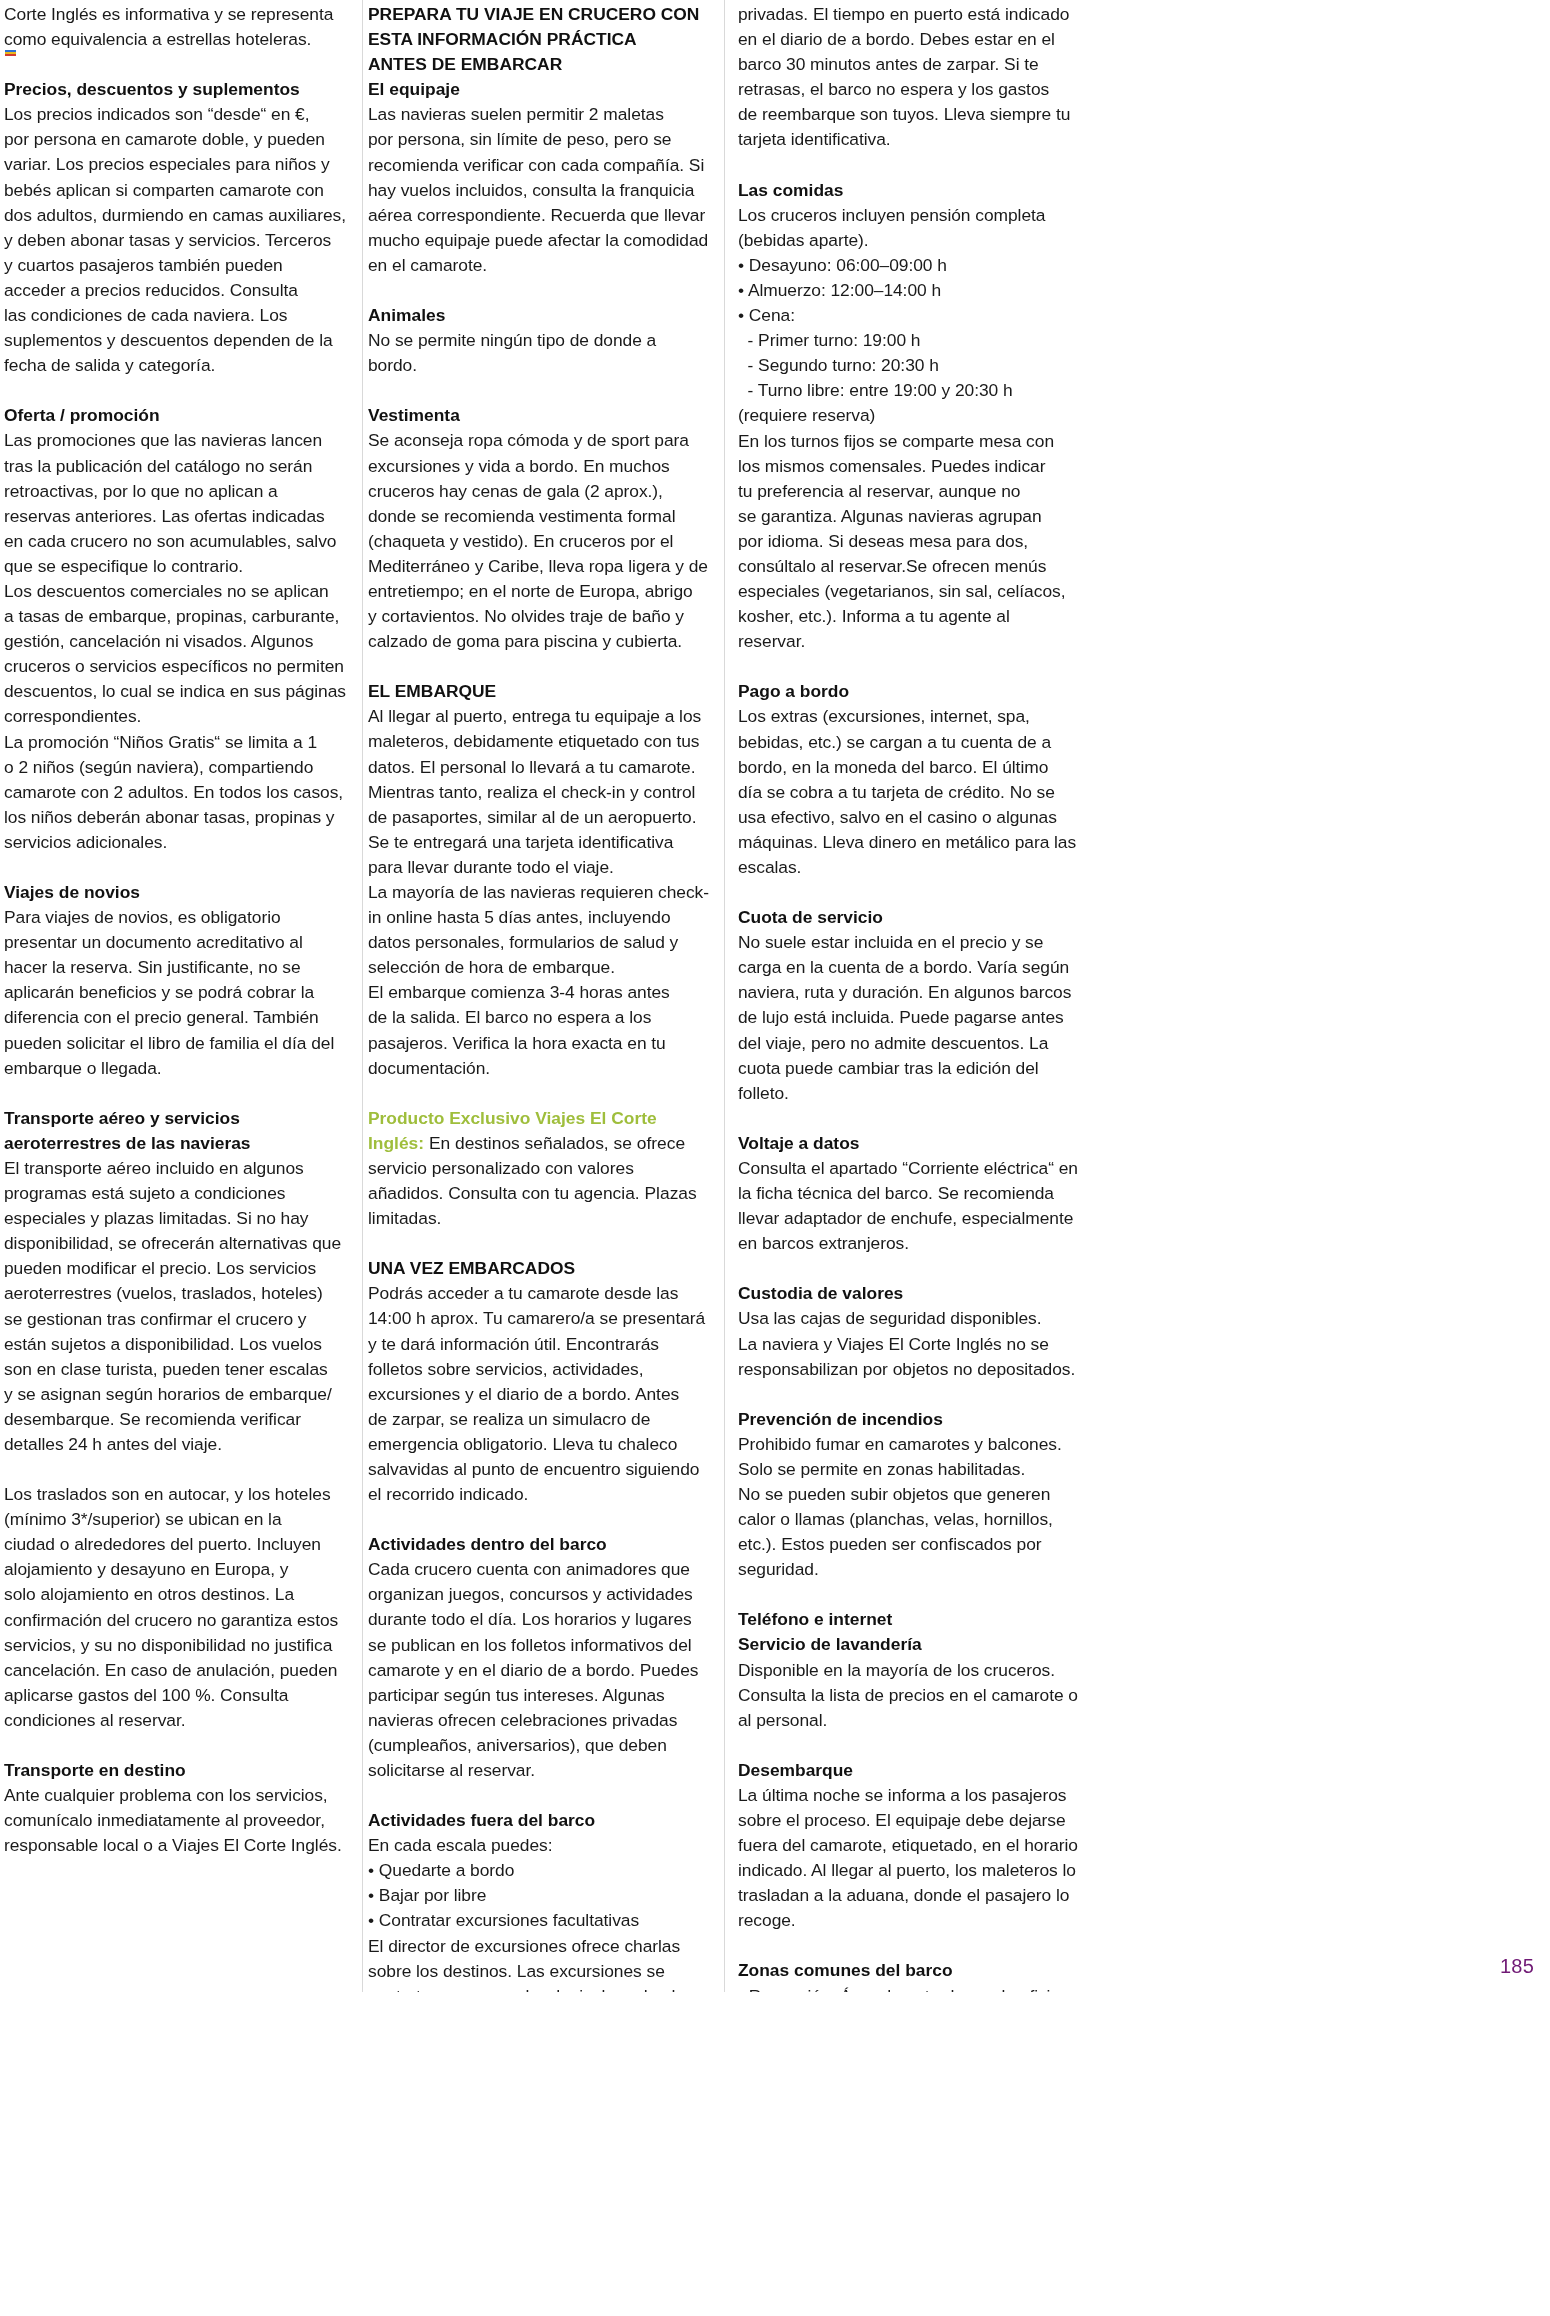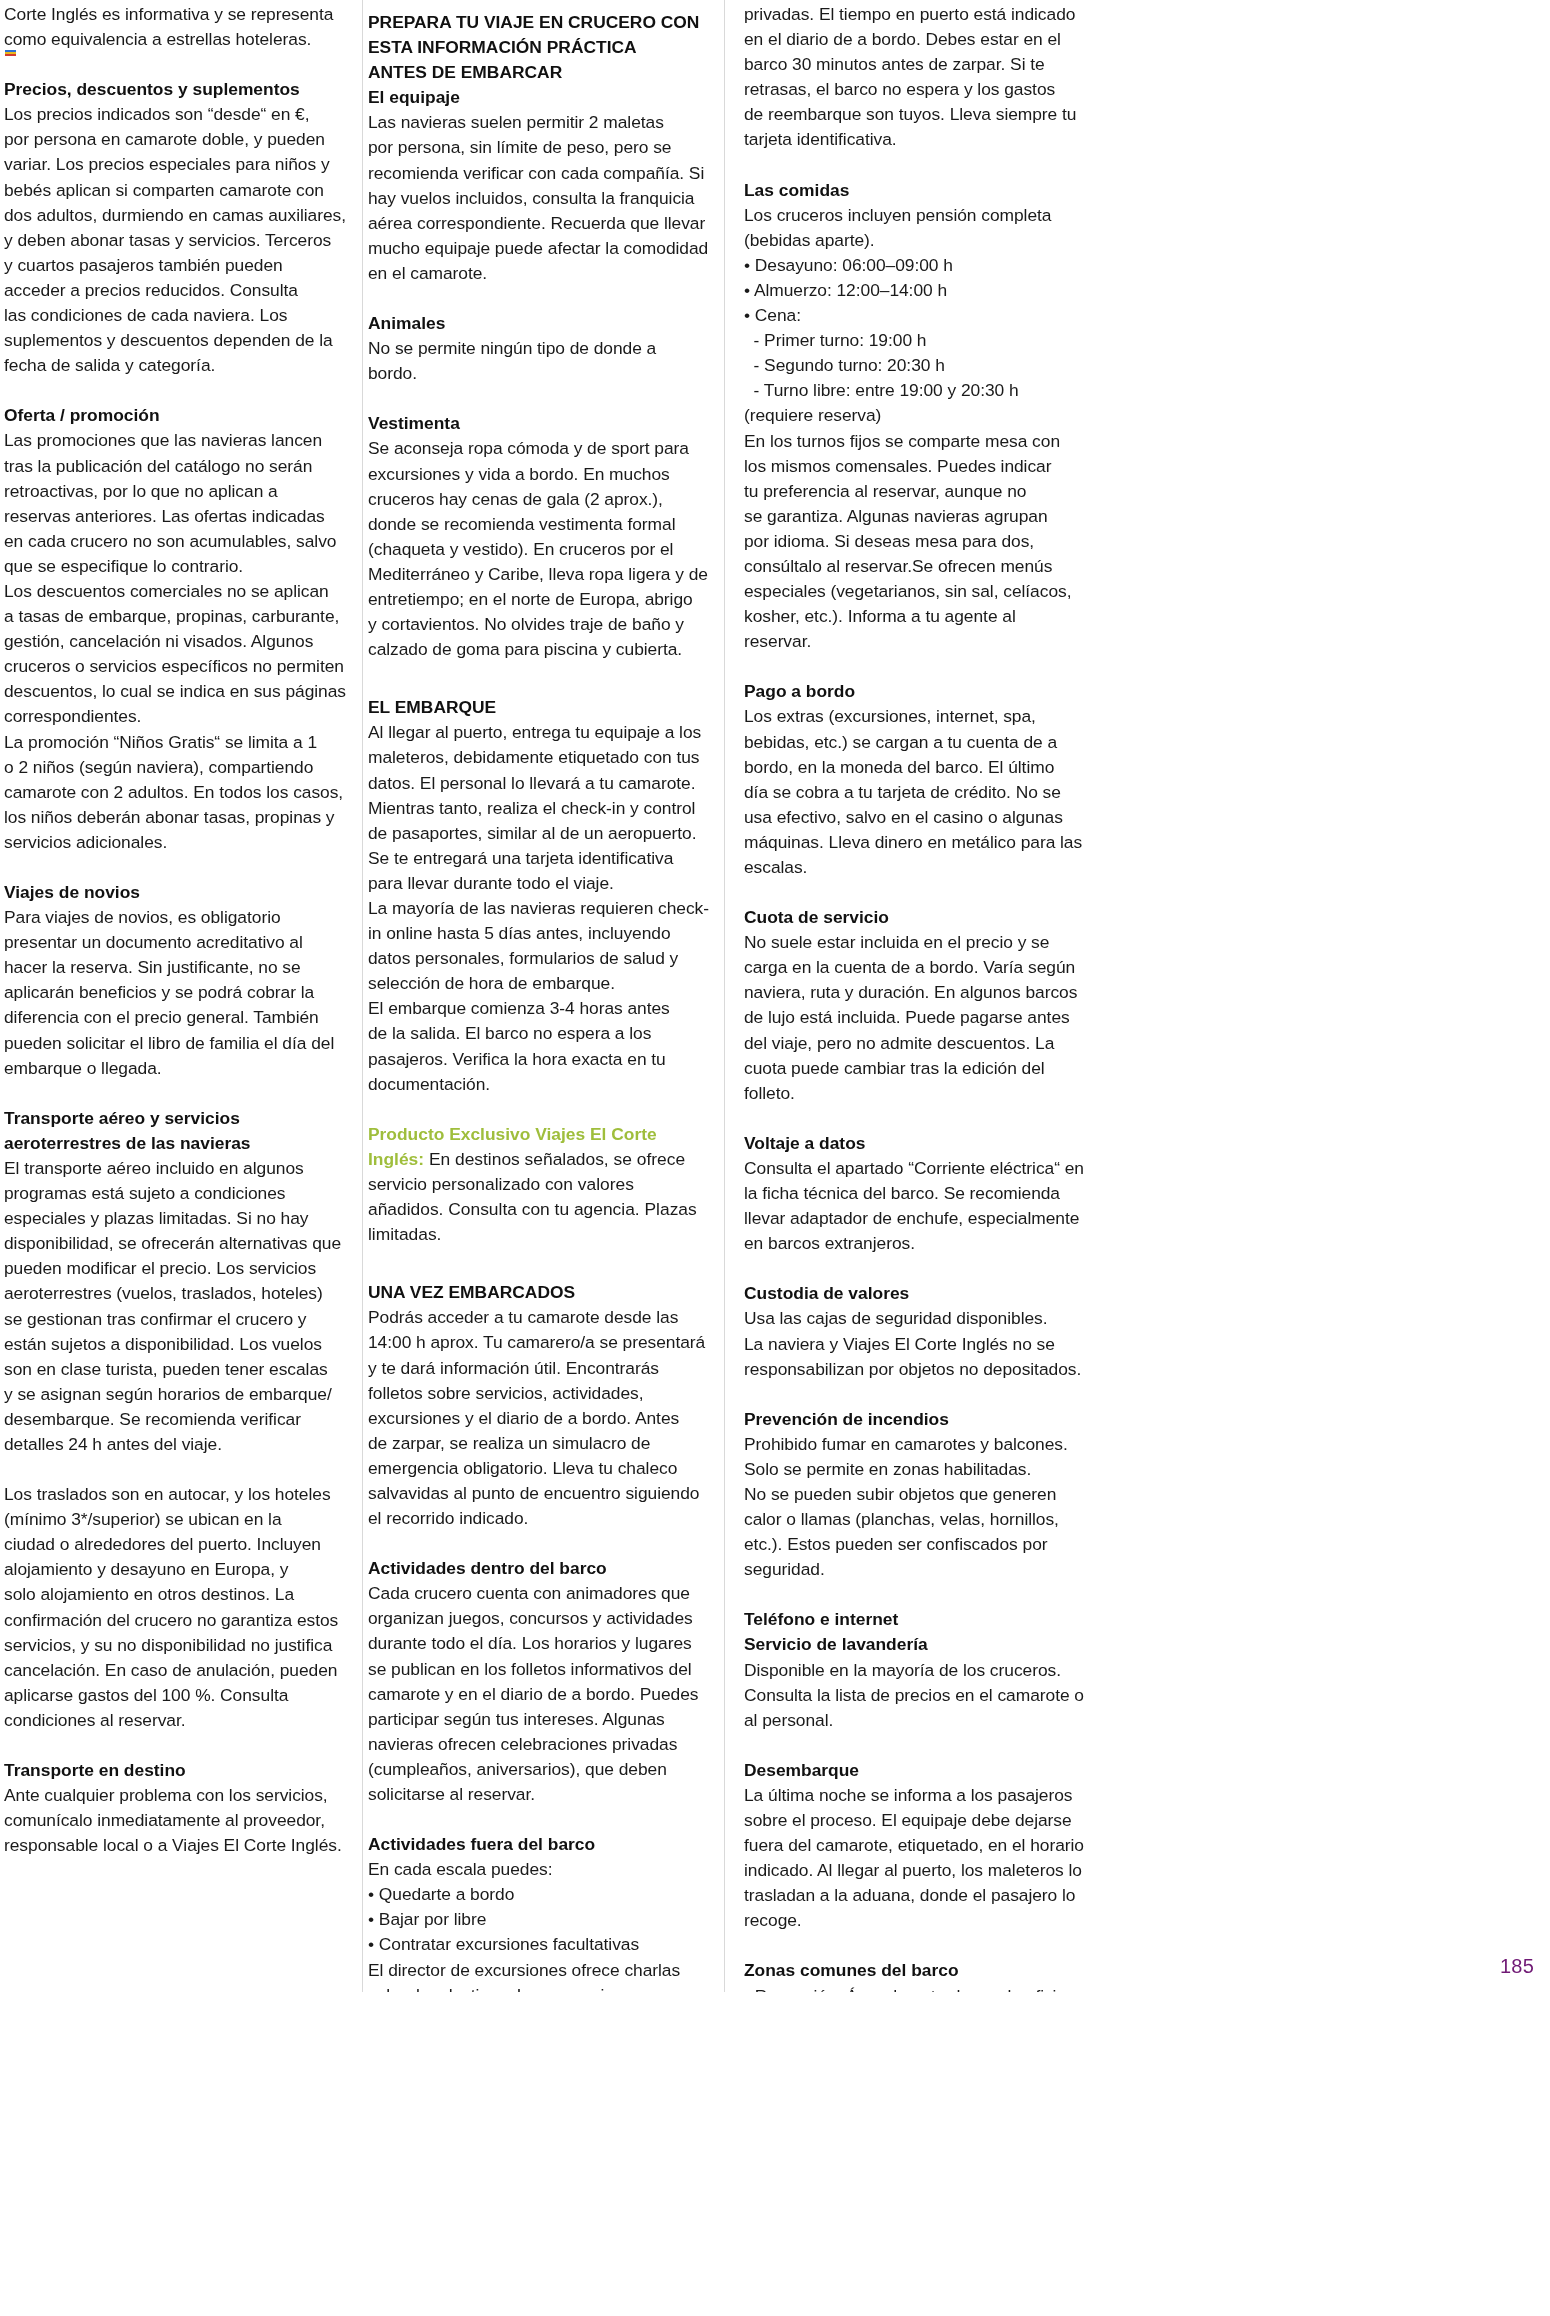--- a/index.html
+++ b/index.html
@@ -33,21 +33,21 @@
     align-items: flex-start;
   }
   .col {
     width: 355px;
     padding-top: 2px;
     overflow: hidden;
     height: 2316px;
   }
   .col-left  { margin-left: 4px; }
   .col-mid   { margin-left: 9px; }
-  .col-right { margin-left: 21px; }
+  .col-right { margin-left: 15px; }
 
   .divider {
     position: absolute;
     top: 0;
     width: 1px;
     height: 2246px;
     background: #d9d9d9;
   }
   .divider-1 { left: 362px; }
   .divider-2 { left: 724px; }
@@ -70,21 +70,20 @@
     font-weight: bold;
     color: #111111;
     white-space: pre-line;
   }
   .head-caps {
     font-size: 17.4px;
     line-height: 25.1px;
     font-weight: bold;
     color: #111111;
     white-space: pre-line;
-    margin-top: 8px;
   }
   .gap { height: 25px; }
 
   .green-lead {
     font-size: 17.4px;
     line-height: 25.1px;
     color: #1a1a1a;
     white-space: pre-line;
   }
   .green-lead .green {

